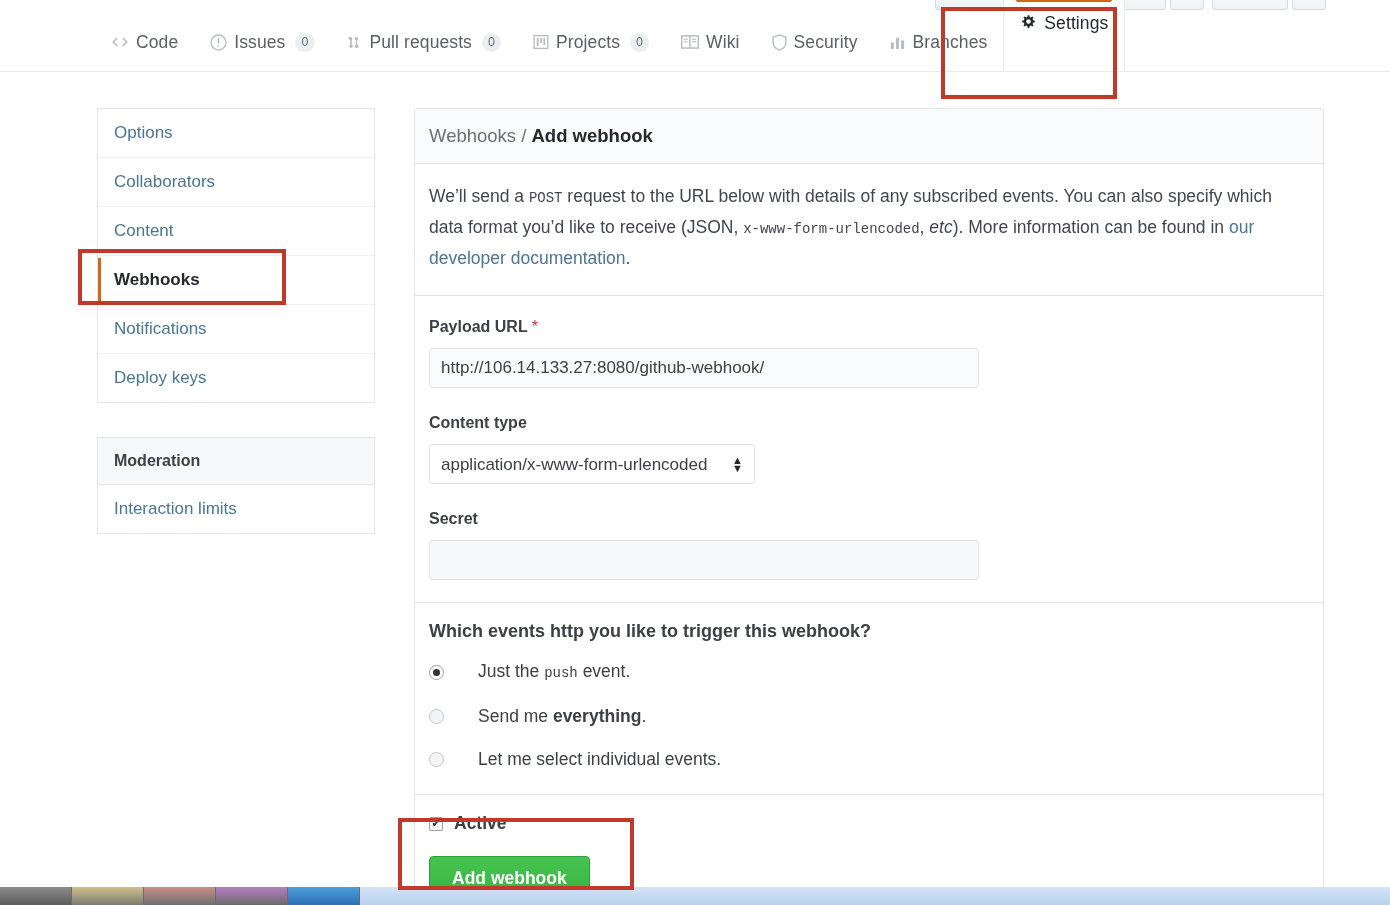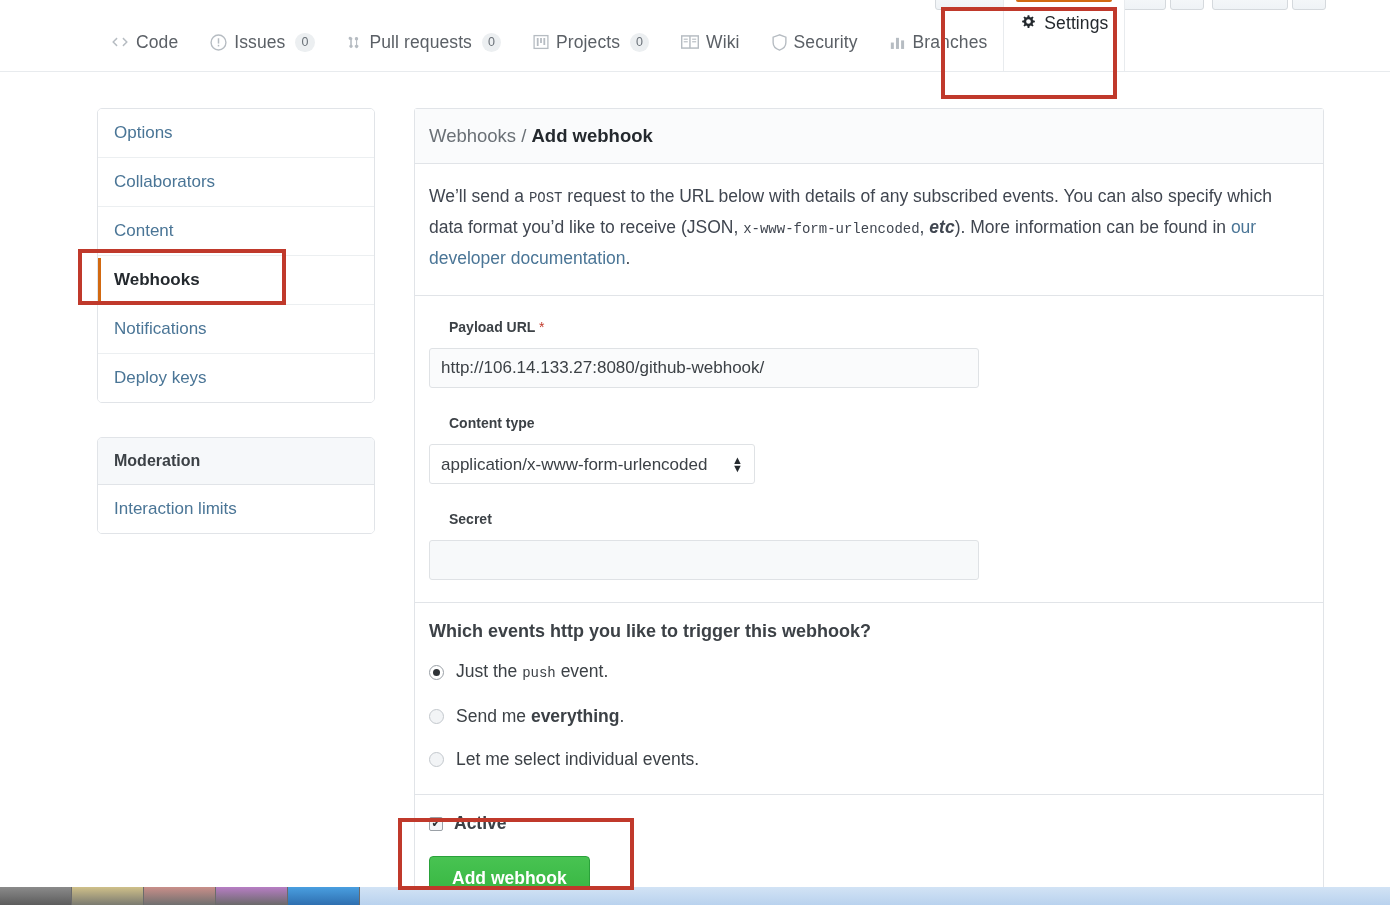--- a/index.html
+++ b/index.html
@@ -51,21 +51,21 @@
     content: ""; position: absolute; left: 12px; right: 12px; top: 8px;
     height: 5px; background: #d26911; border-radius: 2px;
   }
 
   
   .content { position: absolute; top: 98px; left: 0; width: 1390px; height: 790px; }
 
   
   .sidebar { position: absolute; left: 97px; top: 10px; width: 278px; }
   .menu {
-    border: 1px solid #e1e4e8; border-radius: 5px; overflow: hidden; background: #fff;
+    border: 1px solid #e1e4e8; border-radius: 0; overflow: hidden; background: #fff;
   }
   .menu + .menu { margin-top: 34px; }
   .menu-heading {
     background: #f6f8fa; color: #3c4146; font-size: 16px; font-weight: 700;
     padding: 14px 16px; border-bottom: 1px solid #e1e4e8;
   }
   .menu-item {
     display: block; padding: 13px 16px; font-size: 17px; color: #4a7596;
     border-bottom: 1px solid #eceff1; background: #fff; position: relative;
     line-height: 22px;
@@ -88,28 +88,28 @@
   }
   .panel-head b { color: #24292e; font-weight: 700; }
 
   .sec { padding: 18px 14px 22px; border-bottom: 1px solid #e1e4e8; }
   .sec:last-child { border-bottom: none; }
 
   .lead { font-size: 17.5px; line-height: 29px; color: #404650; margin: 0; }
   .lead code {
     font-family: "Liberation Mono", monospace; font-size: 14px; color: #404650;
   }
-  .lead i { font-style: italic; font-weight: bold; }
+  .lead i { font-style: italic; }
   a.link { color: #4a7596; text-decoration: none; }
 
   .field { margin-top: 2px; }
   .field + .field { margin-top: 24px; }
   .flabel {
-    display: block; font-size: 14px; font-weight: 700; color: #3c4146;
-    margin-bottom: 10px; line-height: 22px; margin-left: 20px;
+    display: block; font-size: 16px; font-weight: 700; color: #3c4146;
+    margin-bottom: 10px; line-height: 22px;
   }
   .req { color: #c0392b; font-weight: 400; }
   .txt {
     display: block; width: 550px; height: 40px;
     border: 1px solid #dfe2e5; border-radius: 3px;
     background: #fafbfc; padding: 12px 11px;
     font-family: "Liberation Sans", sans-serif; font-size: 17px; color: #3c4146;
     outline: none;
   }
   .txt.empty { background: #f7f9fa; }
@@ -120,21 +120,21 @@
     font-family: Liberation Sans, sans-serif; font-size: 17px; color: #3c4146;
     appearance: none; -webkit-appearance: none; outline: none;
   }
   .sel-arrows {
     position: absolute; right: 12px; top: 50%; transform: translateY(-50%);
     font-size: 11px; line-height: 8px; color: #24292e; pointer-events: none;
     display: flex; flex-direction: column; align-items: center;
   }
 
   .q-title { font-size: 18px; font-weight: 700; color: #3c4146; margin: 0 0 18px; }
-  .radio-row { display: flex; align-items: center; margin-bottom: 21px; }
+  .radio-row { display: flex; align-items: center; margin-bottom: 21px; gap: 22px; }
   .radio-row:last-child { margin-bottom: 2px; }
   .rdo {
     width: 15px; height: 15px; border-radius: 50%;
     border: 1px solid #c3c8cd; background: #f2f4f6;
     margin-right: 12px; flex: none; position: relative;
   }
   .rdo.on { background: #fff; border-color: #9aa0a6; }
   .rdo.on::after {
     content: ""; position: absolute; left: 3px; top: 3px;
     width: 7px; height: 7px; border-radius: 50%; background: #2f3337;

